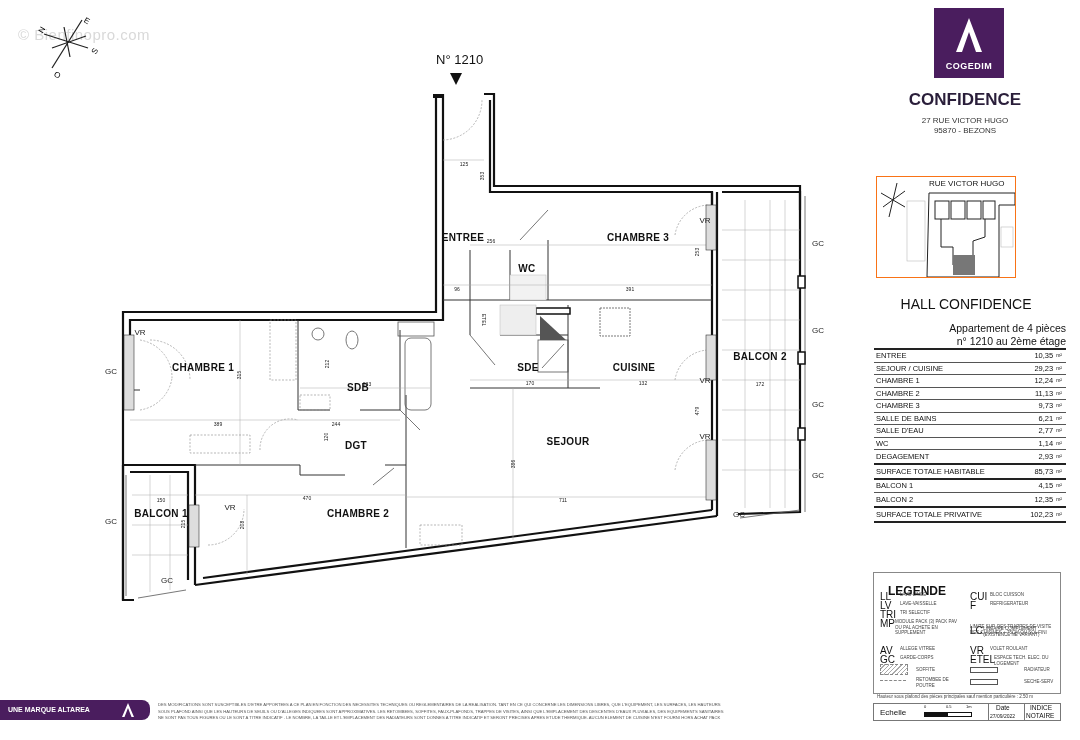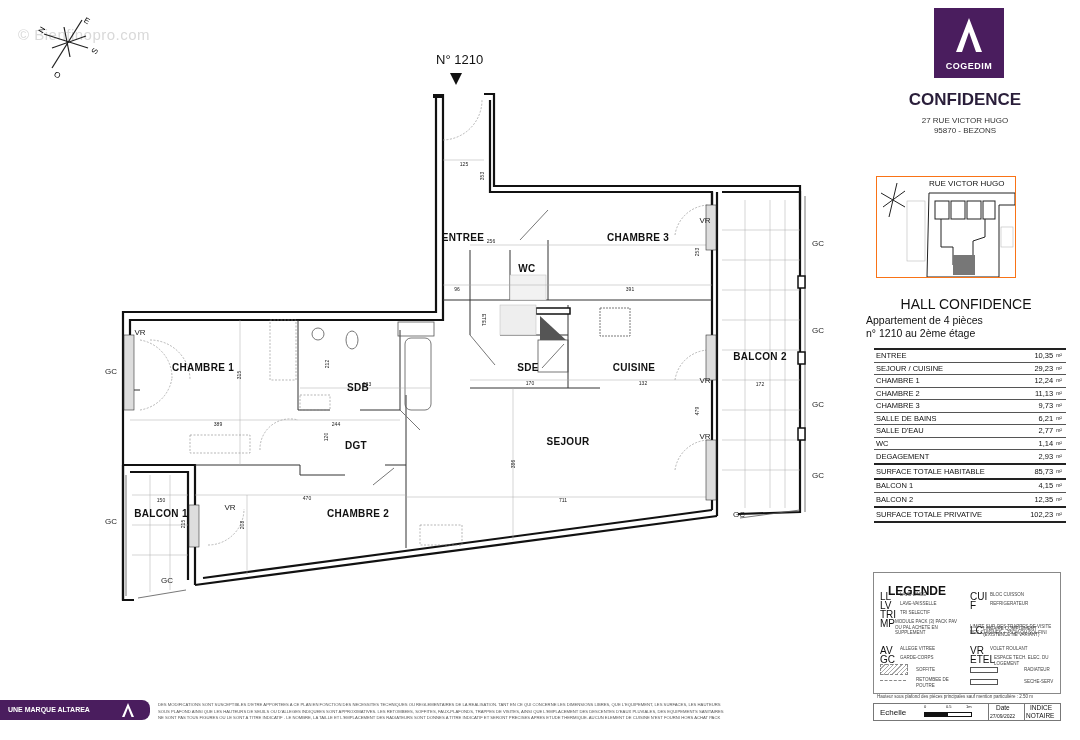--- a/index.html
+++ b/index.html
@@ -13,21 +13,21 @@
   .gc-label{position:absolute;font-size:8px;color:#222;transform:translate(-50%,-50%);}
   .apt-num{left:436px;top:52px;font-size:13px;}
   .apt-arrow{left:450px;top:73px;width:0;height:0;border-left:6px solid transparent;border-right:6px solid transparent;border-top:12px solid #111;}
   .logo{left:934px;top:8px;width:70px;height:70px;background:#4a1d5e;color:#fff;}
   .logo .mark{position:absolute;left:22px;top:10px;width:26px;height:34px;}
   .logo .name{position:absolute;left:0;right:0;bottom:7px;text-align:center;font-size:9px;font-weight:bold;letter-spacing:0.5px;}
   .proj-title{left:870px;width:190px;top:90px;text-align:center;font-size:17px;font-weight:bold;color:#2a1e3a;}
   .proj-addr{left:870px;width:190px;text-align:center;font-size:8px;color:#333;}
   .mini{left:876px;top:176px;width:138px;height:100px;border:1px solid #f97316;}
   .hall-title{left:866px;width:200px;top:296px;text-align:center;font-size:14px;}
-  .hall-sub{left:866px;width:200px;text-align:left;font-size:10.5px;}
+  .hall-sub{left:866px;width:200px;text-align:right;font-size:10.5px;margin-top:8px;}
   .surf{left:874px;top:348px;width:192px;font-size:7.5px;}
   .surf .row{display:flex;justify-content:space-between;height:11.5px;line-height:11.5px;border-bottom:1px solid #555;padding:0 4px 0 2px;}
   .surf .row.total{border-bottom:2px solid #222;height:13px;line-height:13px;}
   .surf .top{border-top:2px solid #222;}
   .surf .unit{font-size:5px;margin-left:3px;vertical-align:top;}
   .legend{left:873px;top:572px;width:186px;height:120px;border:1px solid #888;font-size:5px;}
   .legend h4{margin:8px;position:absolute;left:6px;top:3px;font-size:12px;font-weight:bold;}
   .lg-item{position:absolute;display:flex;}
   .lg-code{font-size:10px;width:20px;}
   .lg-desc{font-size:4.5px;color:#444;line-height:5.5px;padding-top:1px;}

